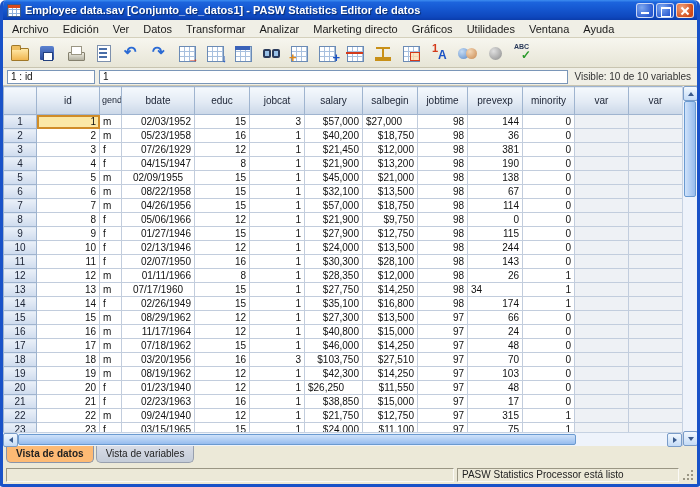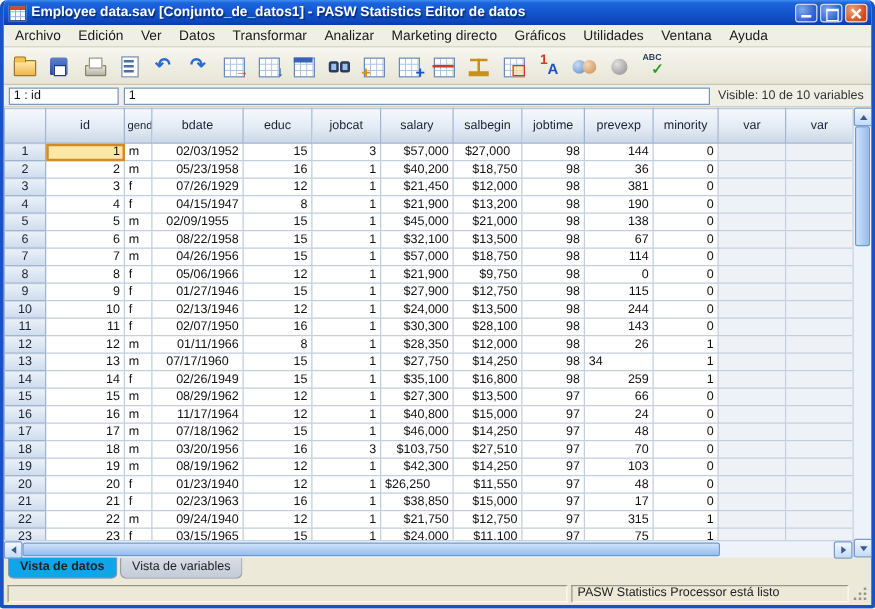--- a/index.html
+++ b/index.html
@@ -158,21 +158,21 @@
   .vthumb { position:absolute; top:0; left:1px; right:1px; height:96px; background:linear-gradient(90deg,#cfe2fa,#96bcee); border:1px solid #6a9ad0; border-radius:2px; }
   .htrack { flex:1; position:relative; }
   .hthumb { position:absolute; left:0; top:1px; bottom:1px; width:86%; background:linear-gradient(180deg,#cfe2fa,#96bcee); border:1px solid #6a9ad0; border-radius:2px; }
   
   .tabrow { height:20px; flex:0 0 20px; background:#ece9d8; display:flex; align-items:flex-start; padding-left:3px; gap:2px; }
   .tab {
     font-size:10px; padding:2px 9px 3px; color:#222;
     border:1px solid #98a0ae; border-top:none; border-radius:0 0 5px 5px;
     background:linear-gradient(#d8dce6,#c4ccd8);
   }
-  .tab.active { background:#0ea5e9; font-weight:bold; border-color:#8a94a8; }
+  .tab.active { background:#fdba74; font-weight:bold; border-color:#8a94a8; }
   
   .statusbar { height:18px; flex:0 0 18px; background:#ece9d8; display:flex; align-items:center; padding:1px 3px; gap:3px; }
   .status-panel { height:14px; border:1px solid; border-color:#9a9684 #fbfaf6 #fbfaf6 #9a9684; }
   .status-left { flex:1; }
   .status-msg { width:222px; font-size:10px; color:#222; padding:0 4px; line-height:12px; white-space:nowrap; overflow:hidden; }
   .resize-grip { width:12px; height:12px; position:relative; }
   .resize-grip::before { content:""; position:absolute; right:1px; bottom:1px; width:2px; height:2px; background:#9a9684; box-shadow:-4px 0 0 #9a9684, -8px 0 0 #9a9684, 0 -4px 0 #9a9684, -4px -4px 0 #9a9684, 0 -8px 0 #9a9684; }
 </style>
 </head>
 <body>
@@ -305,21 +305,21 @@
             </thead>
             <tbody>
               <tr>
                 <th class="rowhdr">1</th>
                 <td class="selected" style="text-align: right;">1</td>
                 <td style="text-align: left;">m</td>
                 <td style="text-align: right;">02/03/1952</td>
                 <td style="text-align: right;">15</td>
                 <td style="text-align: right;">3</td>
                 <td style="text-align: right;">$57,000</td>
-                <td style="text-align: center;">$27,000</td>
+                <td style="text-align: left;">$27,000</td>
                 <td style="text-align: right;">98</td>
                 <td style="text-align: right;">144</td>
                 <td style="text-align: right;">0</td>
                 <td class="var-cell"></td>
                 <td class="var-cell"></td>
               </tr>
               <tr>
                 <th class="rowhdr">2</th>
                 <td style="text-align: right;">2</td>
                 <td style="text-align: left;">m</td>
@@ -502,21 +502,21 @@
               <tr>
                 <th class="rowhdr">14</th>
                 <td style="text-align: right;">14</td>
                 <td style="text-align: left;">f</td>
                 <td style="text-align: right;">02/26/1949</td>
                 <td style="text-align: right;">15</td>
                 <td style="text-align: right;">1</td>
                 <td style="text-align: right;">$35,100</td>
                 <td style="text-align: right;">$16,800</td>
                 <td style="text-align: right;">98</td>
-                <td style="text-align: right;">259</td>
+                <td style="text-align: right;">174</td>
                 <td style="text-align: right;">1</td>
                 <td class="var-cell"></td>
                 <td class="var-cell"></td>
               </tr>
               <tr>
                 <th class="rowhdr">15</th>
                 <td style="text-align: right;">15</td>
                 <td style="text-align: left;">m</td>
                 <td style="text-align: right;">08/29/1962</td>
                 <td style="text-align: right;">12</td>

